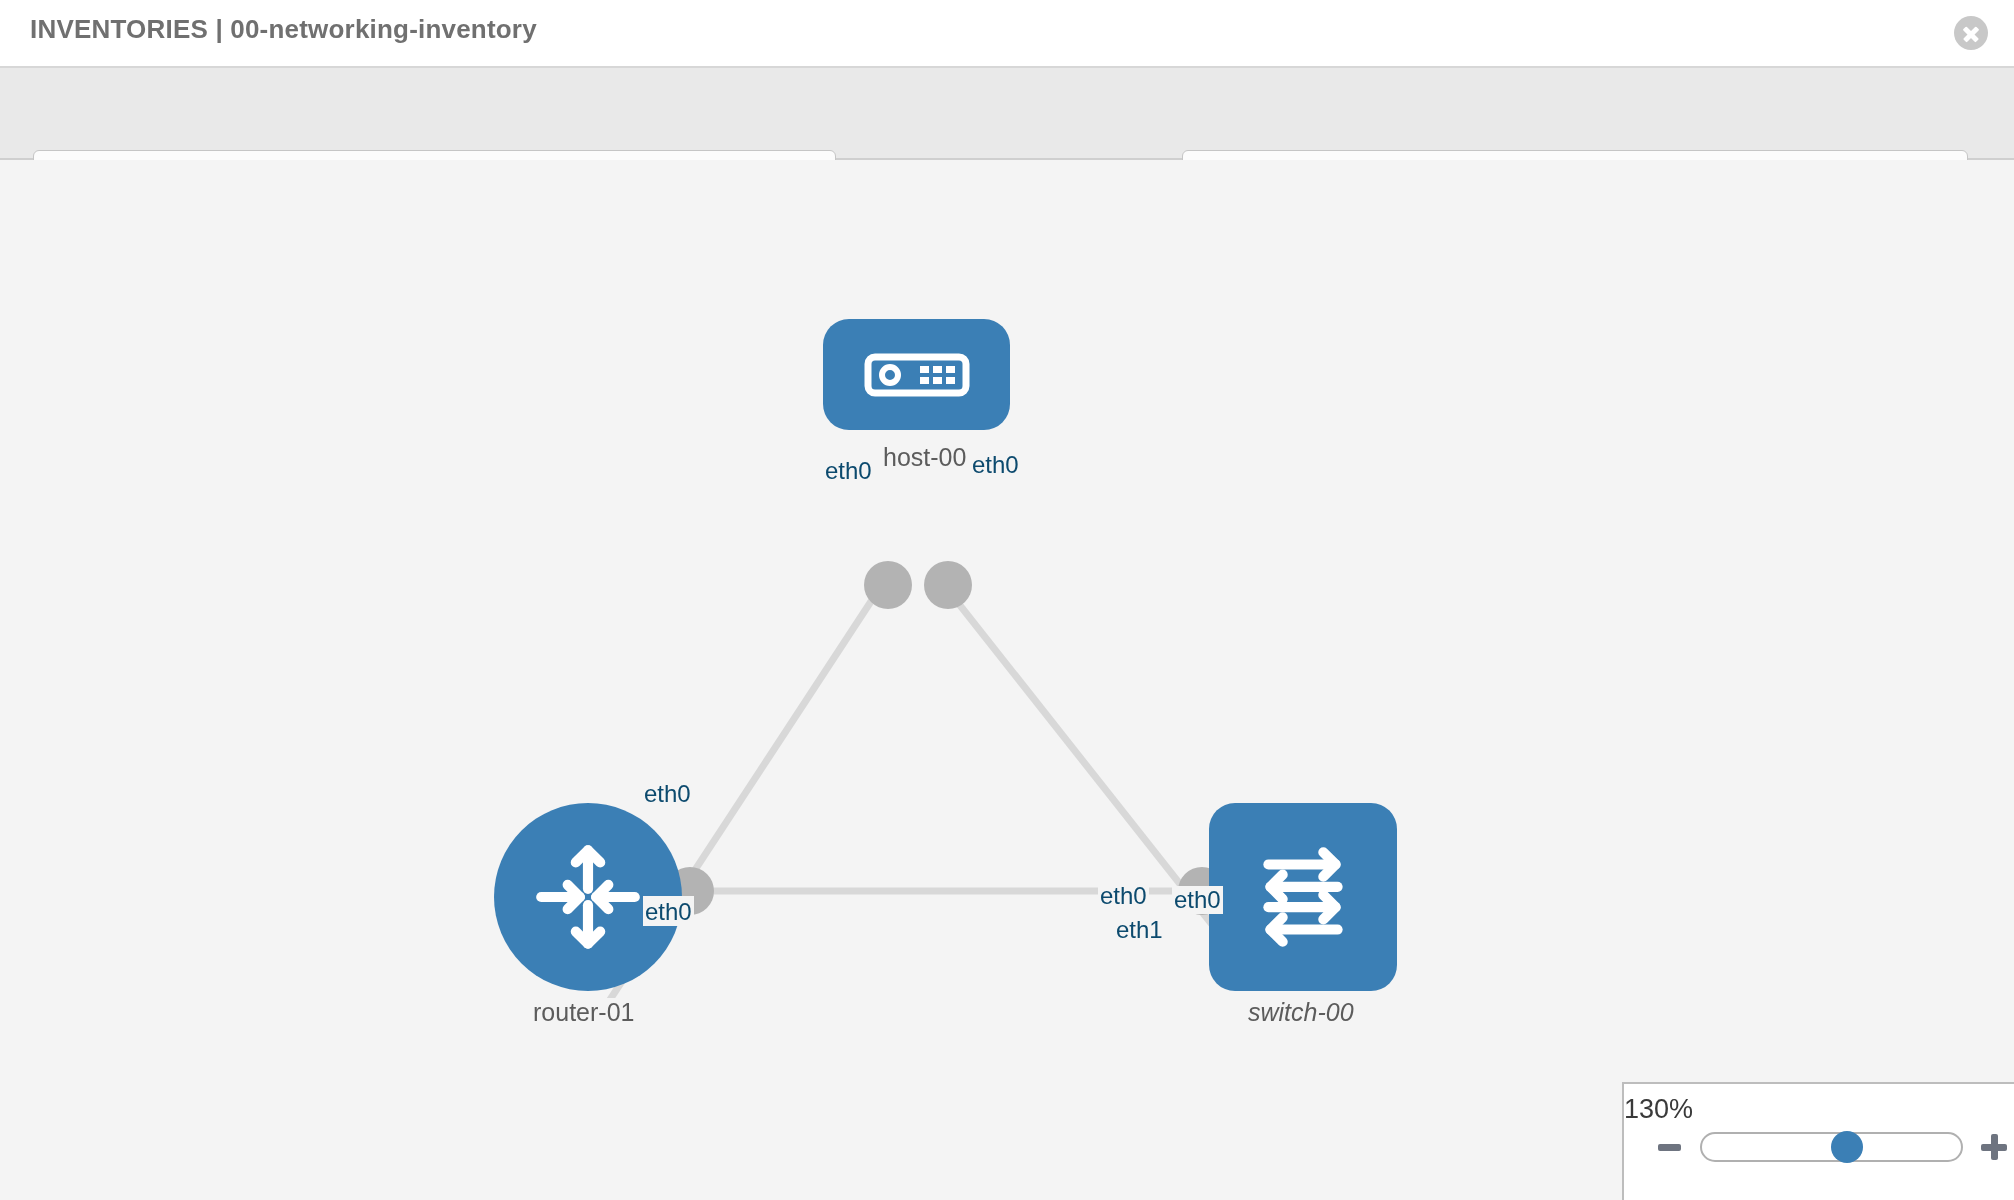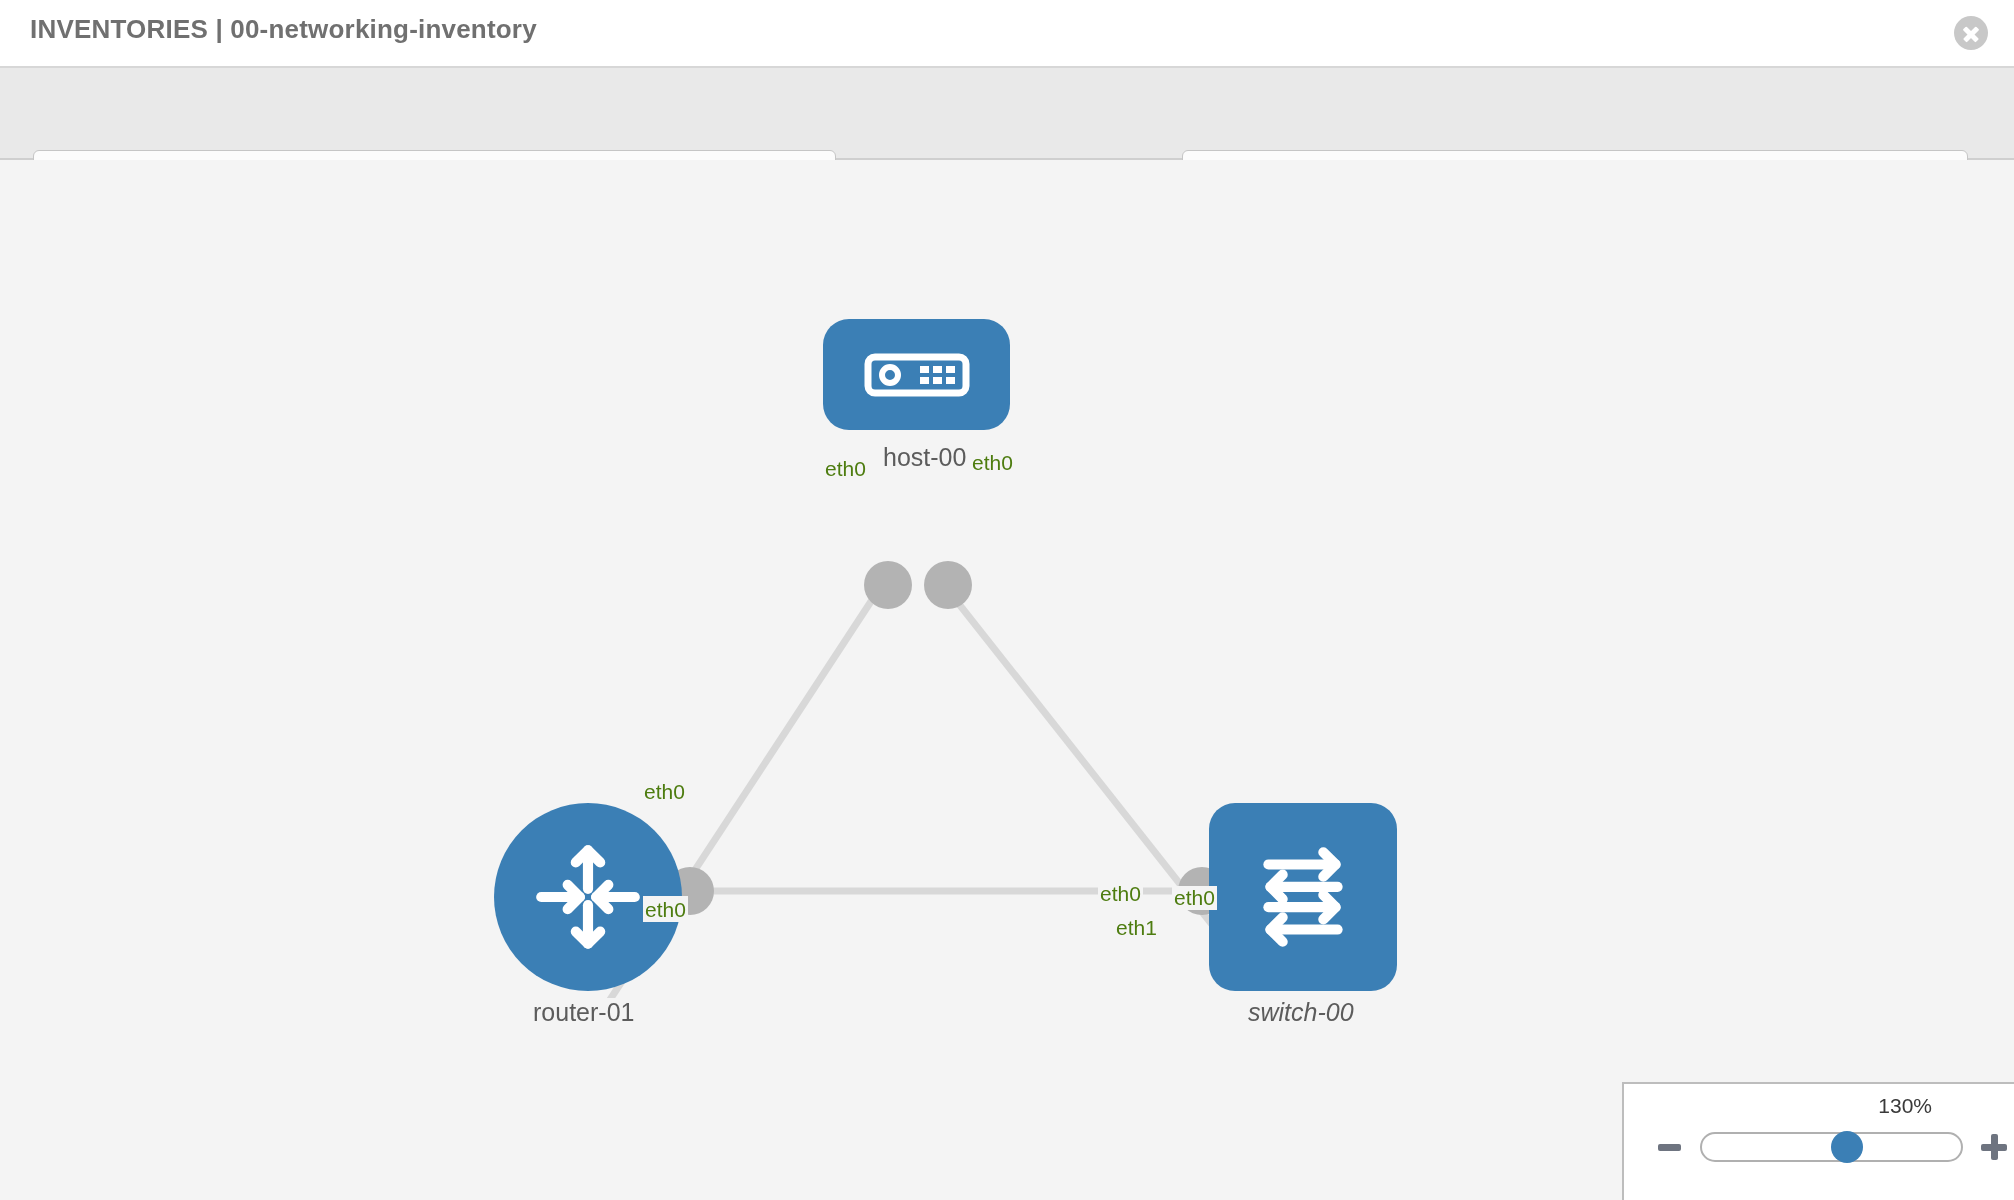--- a/index.html
+++ b/index.html
@@ -139,42 +139,42 @@
     position: absolute;
     font-size: 25px;
     color: #5c5c5c;
     background: #f4f4f4;
     white-space: nowrap;
     padding: 0 3px;
   }
 
   .edge-label {
     position: absolute;
-    font-size: 21px;
-    color: #4d7c0f;
+    font-size: 24px;
+    color: #0c4a6e;
     background: #f4f4f4;
     white-space: nowrap;
     padding: 0 2px;
   }
 
   
   #zoom-panel {
     position: absolute;
     left: 1622px; top: 1082px;
     width: 392px; height: 118px;
     background: #ffffff;
     border-top: 2px solid #bdbdbd;
     border-left: 2px solid #bdbdbd;
   }
   #zoom-value {
     position: absolute;
     left: 0; top: 10px;
     width: 308px;
-    text-align: right;
-    font-size: 21px;
+    text-align: left;
+    font-size: 27px;
     color: #3a3a3a;
   }
   #zoom-minus {
     position: absolute;
     left: 34px; top: 60px;
     width: 23px; height: 7px;
     background: #6e7480;
     border-radius: 2px;
     cursor: pointer;
   }

